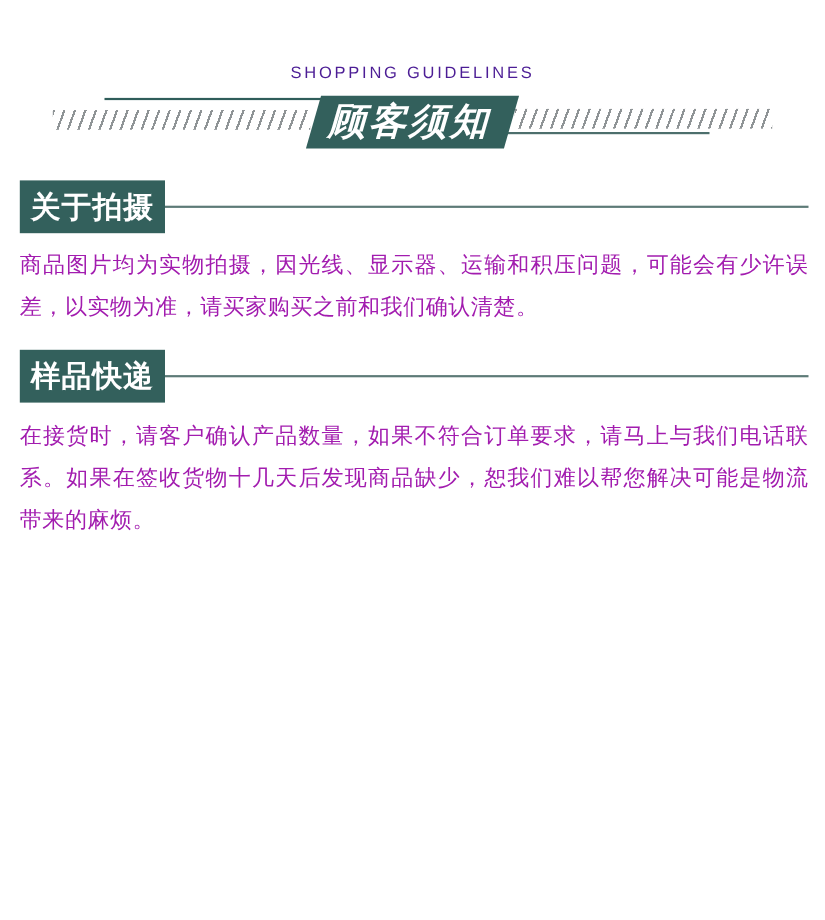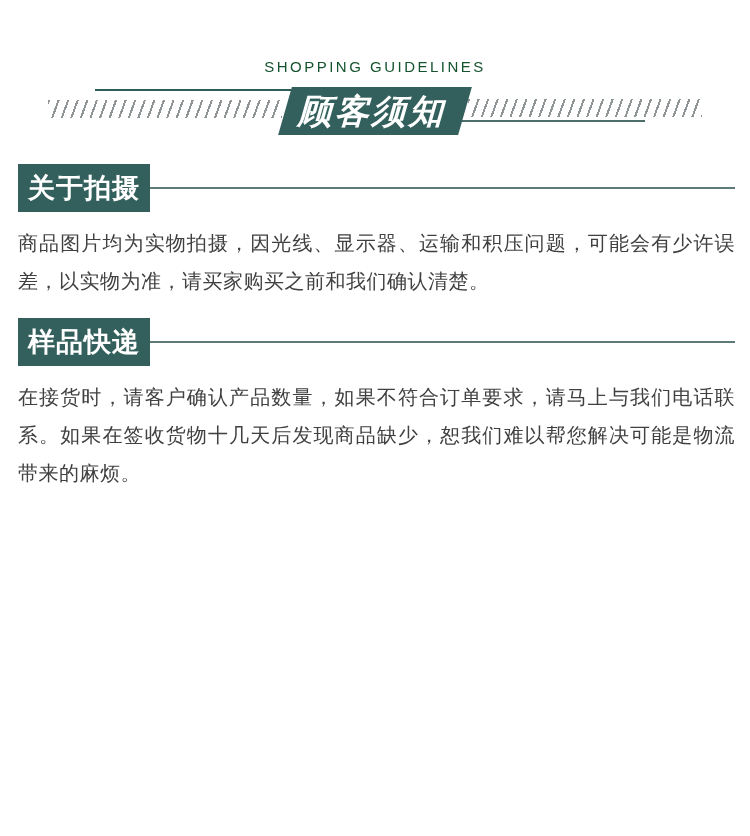--- a/index.html
+++ b/index.html
@@ -19,21 +19,21 @@
   .header {
     position: relative;
     height: 158px;
   }
   .eyebrow {
     position: absolute;
     top: 58px;
     left: 0;
     width: 100%;
     text-align: center;
-    color: #14532d;
+    color: #4c1d95;
     font-size: 15px;
     letter-spacing: 2.5px;
   }
   .deco-line-left {
     position: absolute;
     top: 89px;
     left: 95px;
     width: 215px;
     height: 2px;
     background: #2f5d5a;
@@ -78,42 +78,42 @@
     letter-spacing: 3px;
     transform: skewX(-16deg);
     z-index: 2;
   }
 
   
   .sections {
     padding: 0 15px 0 18px;
   }
   .section { margin-top: 18px; }
-  .section:first-child { margin-top: 6px; }
+  .section:first-child { margin-top: 6px; font-family: Liberation Mono, monospace; }
   .section-head {
     display: flex;
     align-items: center;
   }
   .title-box {
     background: #33605c;
     color: #ffffff;
     font-size: 27px;
     font-weight: bold;
     padding: 6px 10px;
     letter-spacing: 1px;
     flex: 0 0 auto;
   }
   .head-line {
     flex: 1 1 auto;
     height: 2px;
     background: #5d7a77;
   }
   .section-body {
     margin-top: 12px;
-    color: #404040;
+    color: #a21caf;
     font-size: 20px;
     line-height: 38px;
     text-align: justify;
     letter-spacing: 0.5px;
   }
 </style>
 </head>
 <body>
 
 <div class="header">

